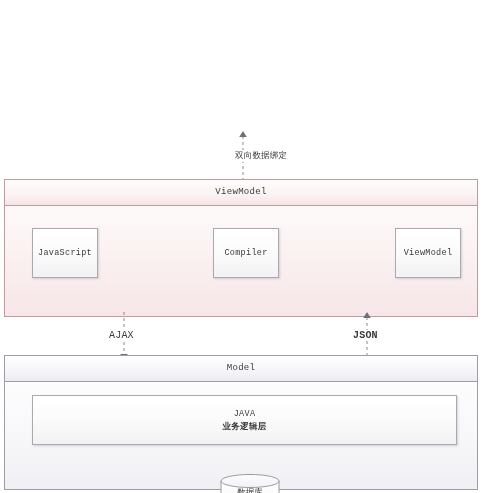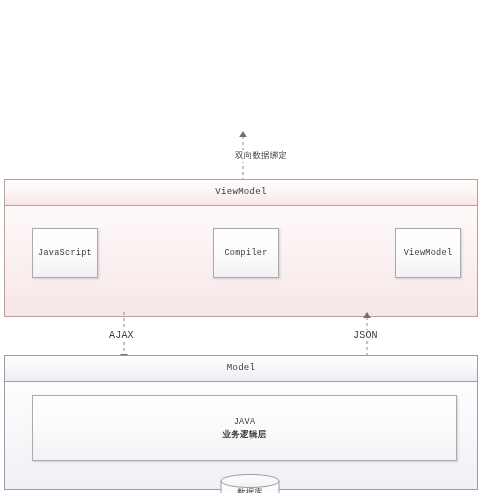--- a/index.html
+++ b/index.html
@@ -99,21 +99,21 @@
   .node-sm { width: 66px; height: 50px; top: 22px; }
   #node-html      { left: 27px; }
   #node-css       { left: 208px; }
   #node-templates { left: 390px; }
   #node-javascript{ left: 27px; }
   #node-runtime   { left: 208px; }
   #node-compiler  { left: 390px; }
 
   
   #node-java {
-    left: 27px; top: 13px; width: 425px; height: 66px;
+    left: 27px; top: 13px; width: 425px; height: 50px;
     flex-direction: column;
     line-height: 12px;
   }
   #node-java .ln1 {
     font-family: "Liberation Mono", "DejaVu Sans Mono", monospace;
     font-size: 8.5px;
   }
   #node-java .ln2 {
     font-family: "DejaVu Sans", sans-serif;
     font-size: 8.5px;
@@ -162,21 +162,21 @@
     margin-left: 25px;
   }
 
   #conn-view-vm      { left: 233px; top: 131px; width: 20px; height: 54px; }
   #lbl-binding       { left: 208px; top: 150px; }
 
   #conn-ajax         { left: 117px; top: 312px; width: 14px; height: 48px; }
   #lbl-ajax          { left: 107px; top: 330px; }
 
   #conn-json         { left: 360px; top: 312px; width: 14px; height: 48px; }
-  #lbl-json          { left: 351px; top: 330px; }
+  #lbl-json          { left: 351px; top: 330px; font-weight: bold; }
 </style>
 </head>
 <body>
 
 <div id="canvas">
 
 
   <div class="conn" id="conn-view-vm">
     <svg width="20" height="54" viewBox="0 0 20 54">
       <line x1="10" y1="5" x2="10" y2="49" stroke="#8a8a93" stroke-width="1" stroke-dasharray="3,3"></line>

